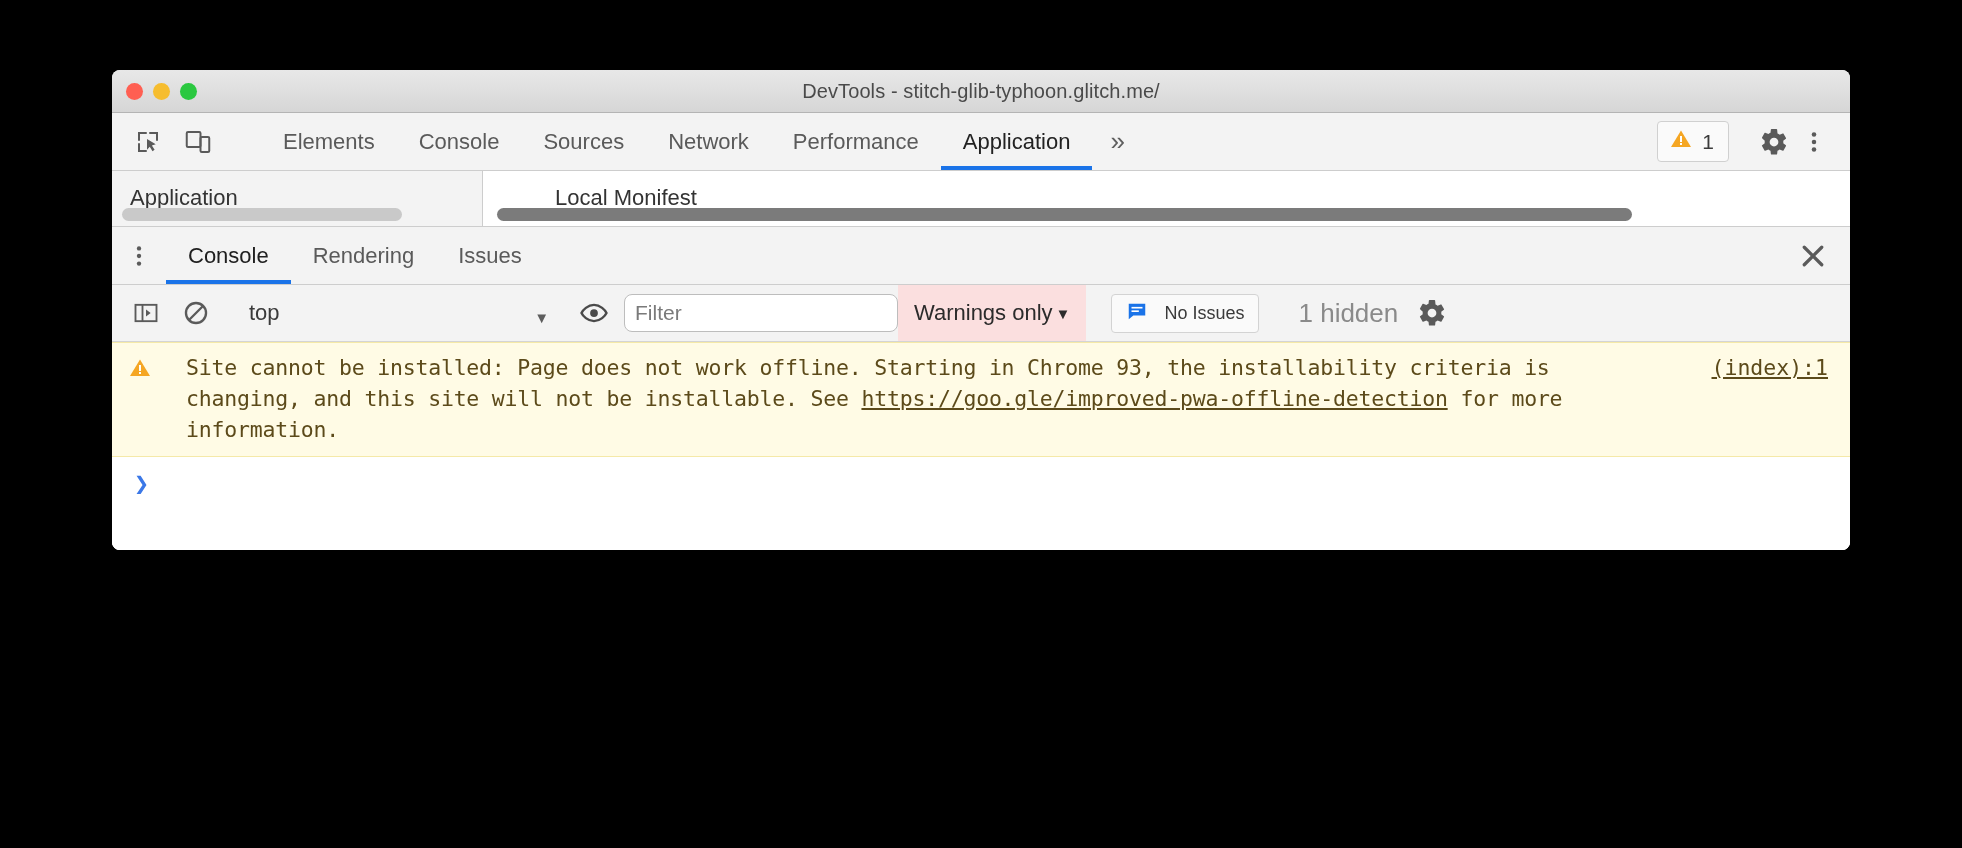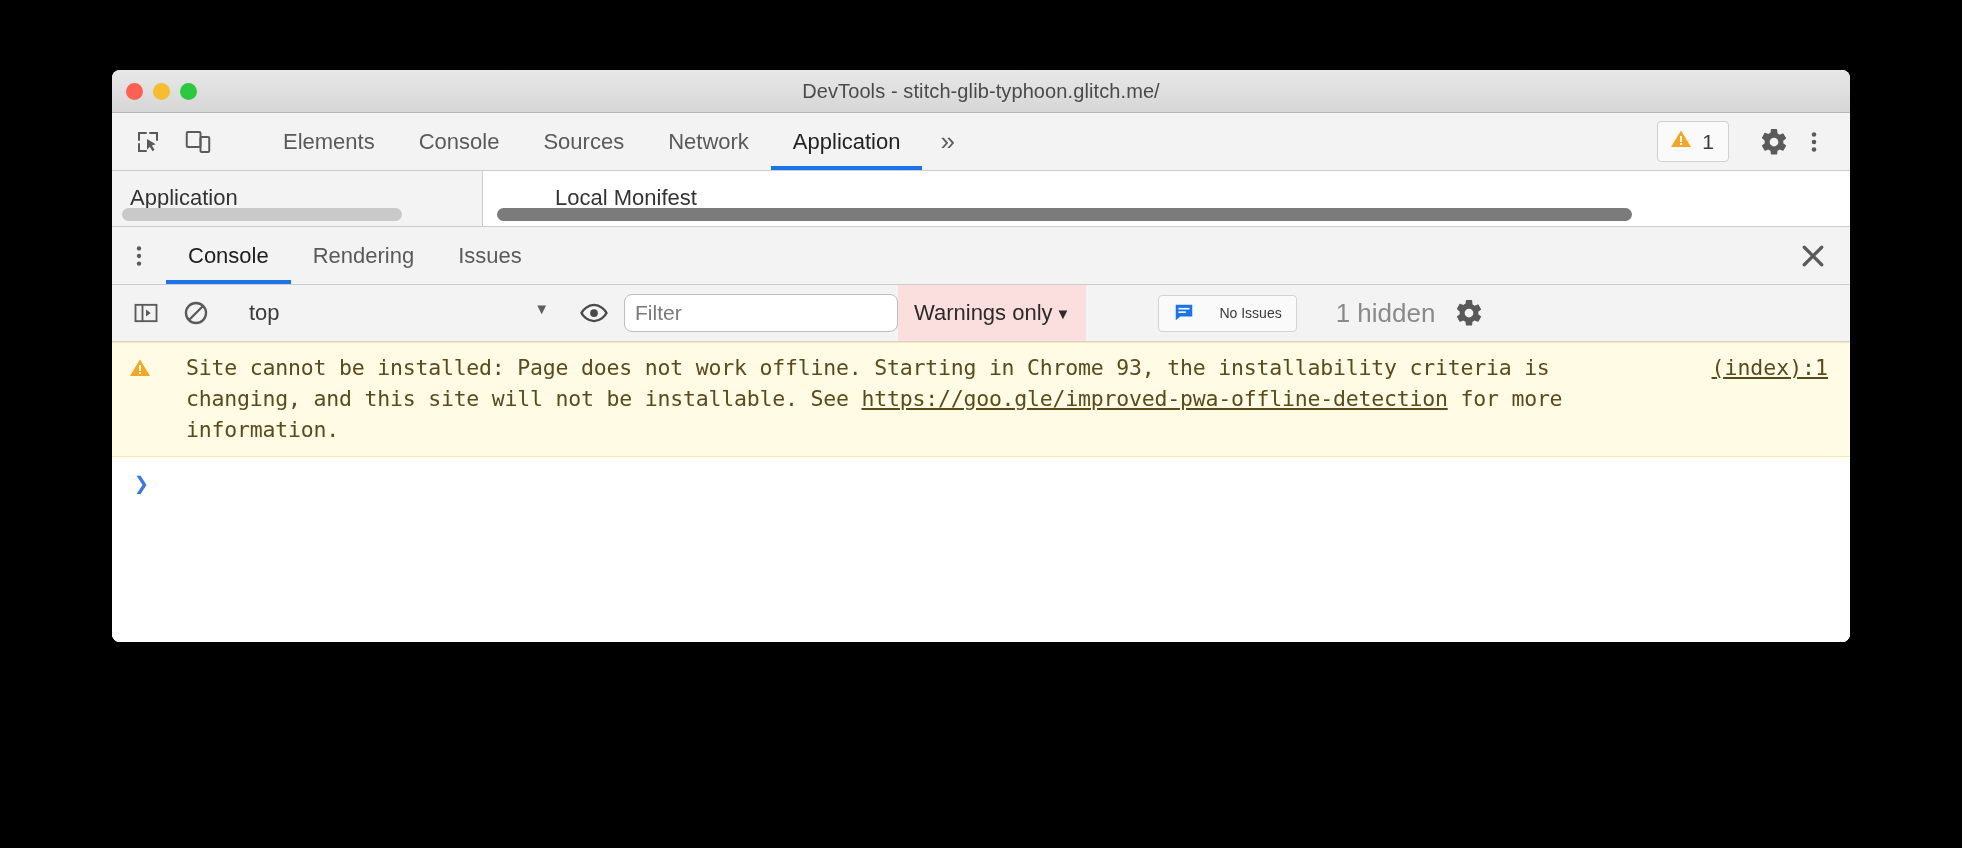--- a/index.html
+++ b/index.html
@@ -13,21 +13,21 @@
   body {
     font-family: "Liberation Sans", sans-serif;
   }
 
   
   #window {
     position: absolute;
     left: 112px;
     top: 70px;
     width: 1738px;
-    height: 572px;
+    height: 480px;
     background: #ffffff;
     border-radius: 8px;
     overflow: hidden;
     box-shadow: 0 0 0 1px rgba(0,0,0,0.25);
     display: flex;
     flex-direction: column;
   }
 
   
   #titlebar {
@@ -245,21 +245,21 @@
     flex: 0 0 56px;
     height: 56px;
     background: #f3f3f3;
     border-bottom: 1px solid #d4d4d4;
     display: flex;
     align-items: center;
     padding: 0 14px;
   }
   #context-select {
     display: flex;
-    align-items: flex-start;
+    align-items: flex-end;
     width: 300px;
     font-size: 22px;
     color: #3a3a3a;
     padding-left: 8px;
   }
   #context-select .caret { margin-left: auto; font-size: 15px; color: #5d5d5d; }
   #filter-input {
     width: 252px;
     height: 36px;
     background: #ffffff;
@@ -279,29 +279,28 @@
     background: #fbdfdf;
     height: 56px;
     padding: 0 16px;
     font-size: 22px;
     color: #2b2b2b;
   }
   #level-select .caret { font-size: 15px; color: #2b2b2b; }
   #issues-btn {
     display: flex;
     align-items: center;
-    gap: 24px;
+    gap: 16px;
     border: 1px solid #d3d3d3;
     border-radius: 4px;
     background: #fafafa;
     padding: 5px 14px;
-    font-size: 14px;
+    font-size: 18px;
     color: #3a3a3a;
     white-space: nowrap;
-    margin-left: 47px;
   }
   #hidden-count {
     font-size: 26px;
     color: #8a8a8a;
     padding: 0 14px;
     white-space: nowrap;
   }
 
   
   #console-body {
@@ -400,20 +399,23 @@
         <span>Elements</span>
       </div>
       <div class="main-tab">
         <span>Console</span>
       </div>
       <div class="main-tab">
         <span>Sources</span>
       </div>
       <div class="main-tab">
         <span>Network</span>
+      </div>
+      <div class="main-tab">
+        <span>Performance</span>
       </div>
       <div class="main-tab active">
         <span>Application</span>
       </div>
       <div class="main-tab overflow">
         <span>»</span>
       </div>
     </div>
 
     <div id="dt-right">

